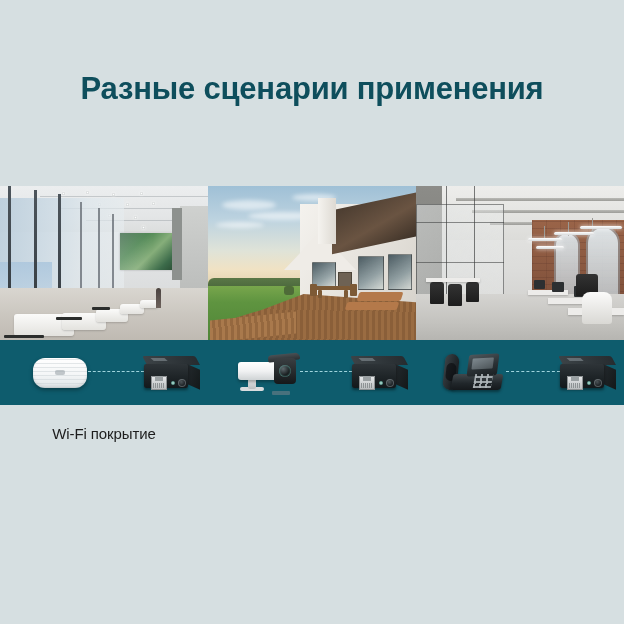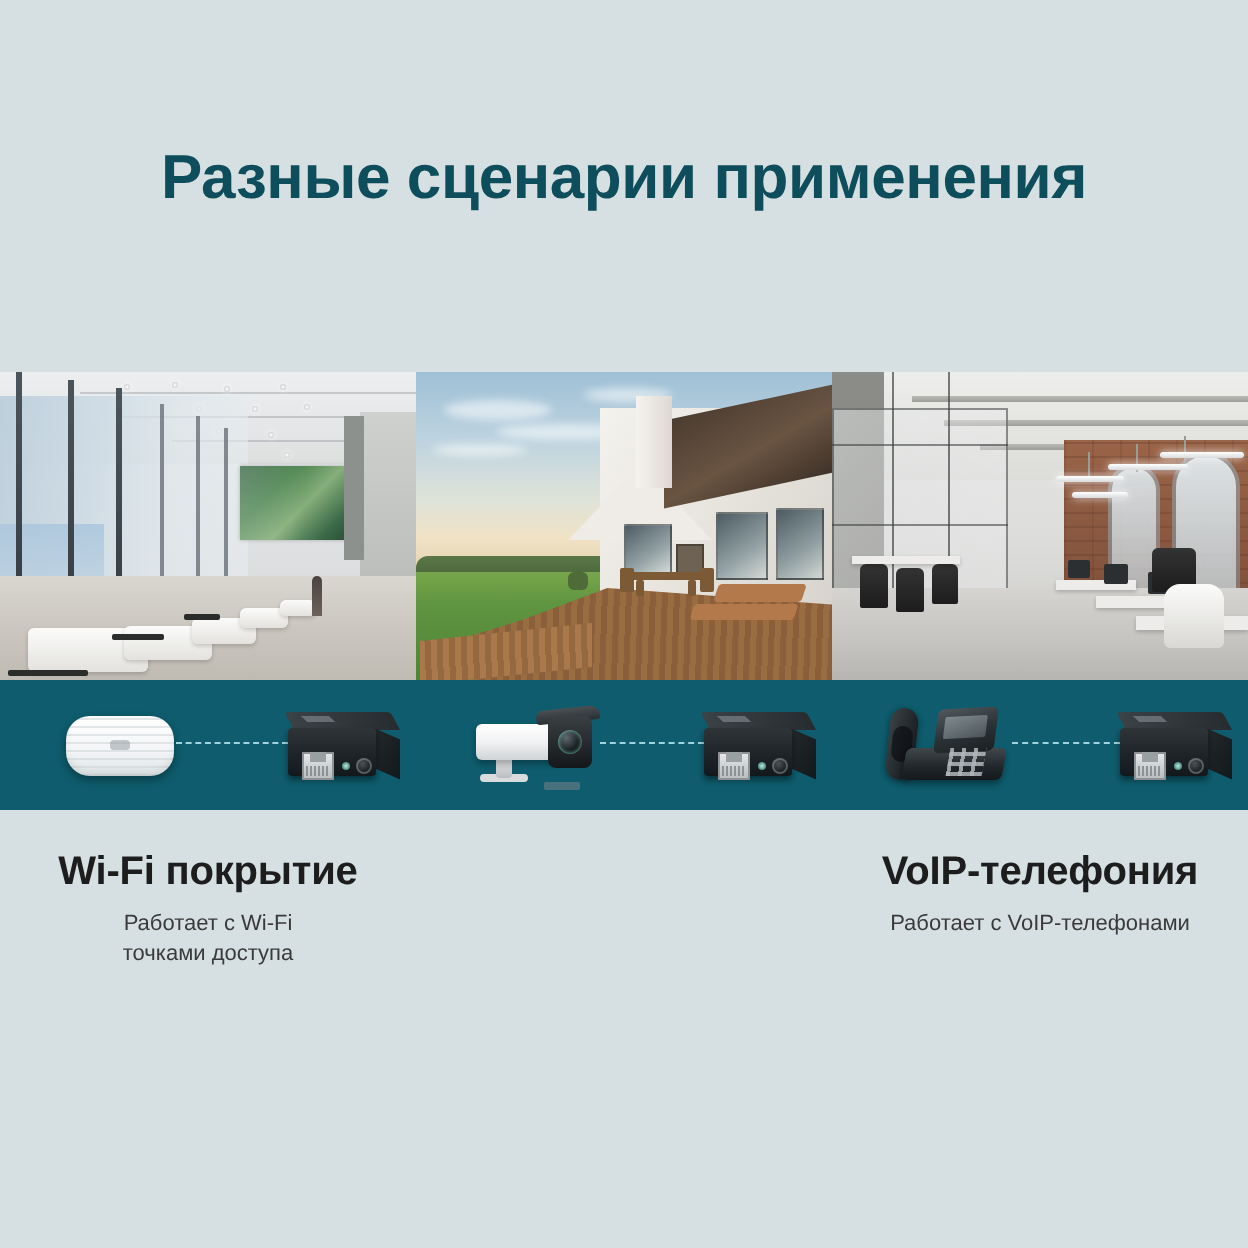--- a/index.html
+++ b/index.html
@@ -449,22 +449,22 @@
     top: 405px; left: 0;
     width: 624px;
     display: flex;
   }
   .cap-cell {
     width: 208px;
     padding-top: 20px;
     text-align: center;
   }
   .cap-title {
-    font-size: 20px;
-    font-weight: bold;
+    font-size: 15px;
+    font-weight: normal;
     color: #1d1d1d;
     letter-spacing: -0.1px;
   }
   .cap-sub {
     margin-top: 7px;
     font-size: 11px;
     line-height: 15px;
     color: #3a3a3a;
   }
 </style>
@@ -656,30 +656,20 @@
           <div class="jack"></div>
         </div>
       </div>
     </div>
   </div>
 
   <div class="captions">
 
     <div class="cap-cell">
       <div class="cap-title">Wi-Fi покрытие</div>
-      <div class="cap-sub">
-        <div>Работает с Wi-Fi</div>
-        <div>точками доступа</div>
-      </div>
     </div>
 
     <div class="cap-cell">
     </div>
 
-    <div class="cap-cell">
-      <div class="cap-title">VoIP-телефония</div>
-      <div class="cap-sub">
-        <div>Работает с VoIP-телефонами</div>
-      </div>
-    </div>
   </div>
 
 </div>
 
 </body></html>

